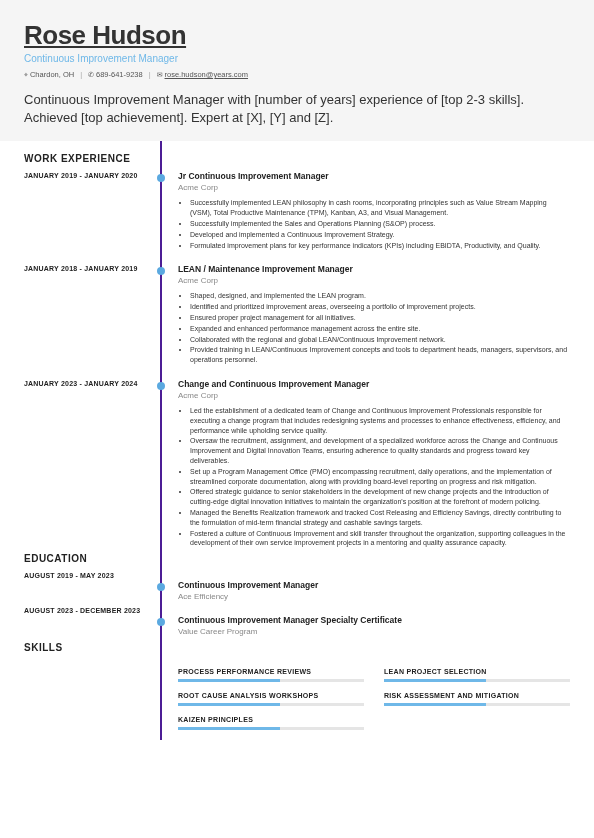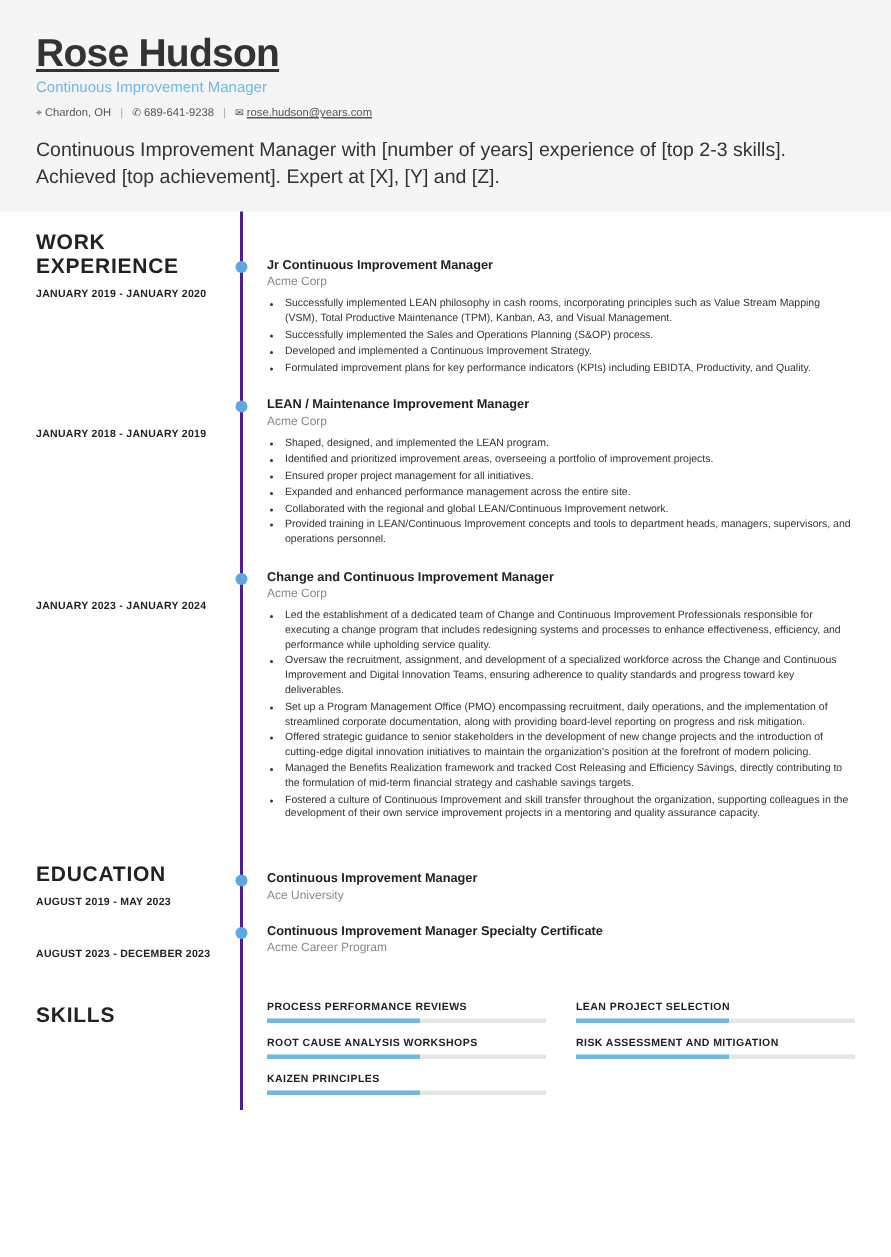--- a/index.html
+++ b/index.html
@@ -55,21 +55,21 @@
       padding: 12px 10px 10px 24px;
       flex-shrink: 0;
     }
     .right-col {
       flex: 1;
       padding: 12px 24px 10px 0;
       border-left: 2px solid #4c1d95;
       position: relative;
     }
     .section-header {
-      font-size: 14px;
+      font-size: 10px;
       font-weight: 800;
       letter-spacing: 0.5px;
       color: #222;
       margin-bottom: 8px;
     }
     .date-range {
       font-size: 7px;
       font-weight: 700;
       color: #222;
       letter-spacing: 0.2px;
@@ -215,25 +215,25 @@
           <li>Oversaw the recruitment, assignment, and development of a specialized workforce across the Change and Continuous Improvement and Digital Innovation Teams, ensuring adherence to quality standards and progress toward key deliverables.</li>
           <li>Set up a Program Management Office (PMO) encompassing recruitment, daily operations, and the implementation of streamlined corporate documentation, along with providing board-level reporting on progress and risk mitigation.</li>
           <li>Offered strategic guidance to senior stakeholders in the development of new change projects and the introduction of cutting-edge digital innovation initiatives to maintain the organization's position at the forefront of modern policing.</li>
           <li>Managed the Benefits Realization framework and tracked Cost Releasing and Efficiency Savings, directly contributing to the formulation of mid-term financial strategy and cashable savings targets.</li>
           <li>Fostered a culture of Continuous Improvement and skill transfer throughout the organization, supporting colleagues in the development of their own service improvement projects in a mentoring and quality assurance capacity.</li>
         </ul>
       </div>
       <div style="height: 18px;"></div>
       <div class="entry">
         <div class="entry-title">Continuous Improvement Manager</div>
-      <div class="entry-company">Ace University</div>
+      <div class="entry-company">Ace Efficiency</div>
       </div>
       <div class="entry">
         <div class="entry-title">Continuous Improvement Manager Specialty Certificate</div>
-      <div class="entry-company">Acme Career Program</div>
+      <div class="entry-company">Value Career Program</div>
       </div>
       <div style="height: 18px;"></div>
       <div class="skills-grid">
         <div>
           <div class="skill">PROCESS PERFORMANCE REVIEWS</div>
     <div class="skill-bar">
             <div class="skill-bar-fill" style="width:55%"></div>
           </div>
         </div>
         <div>

